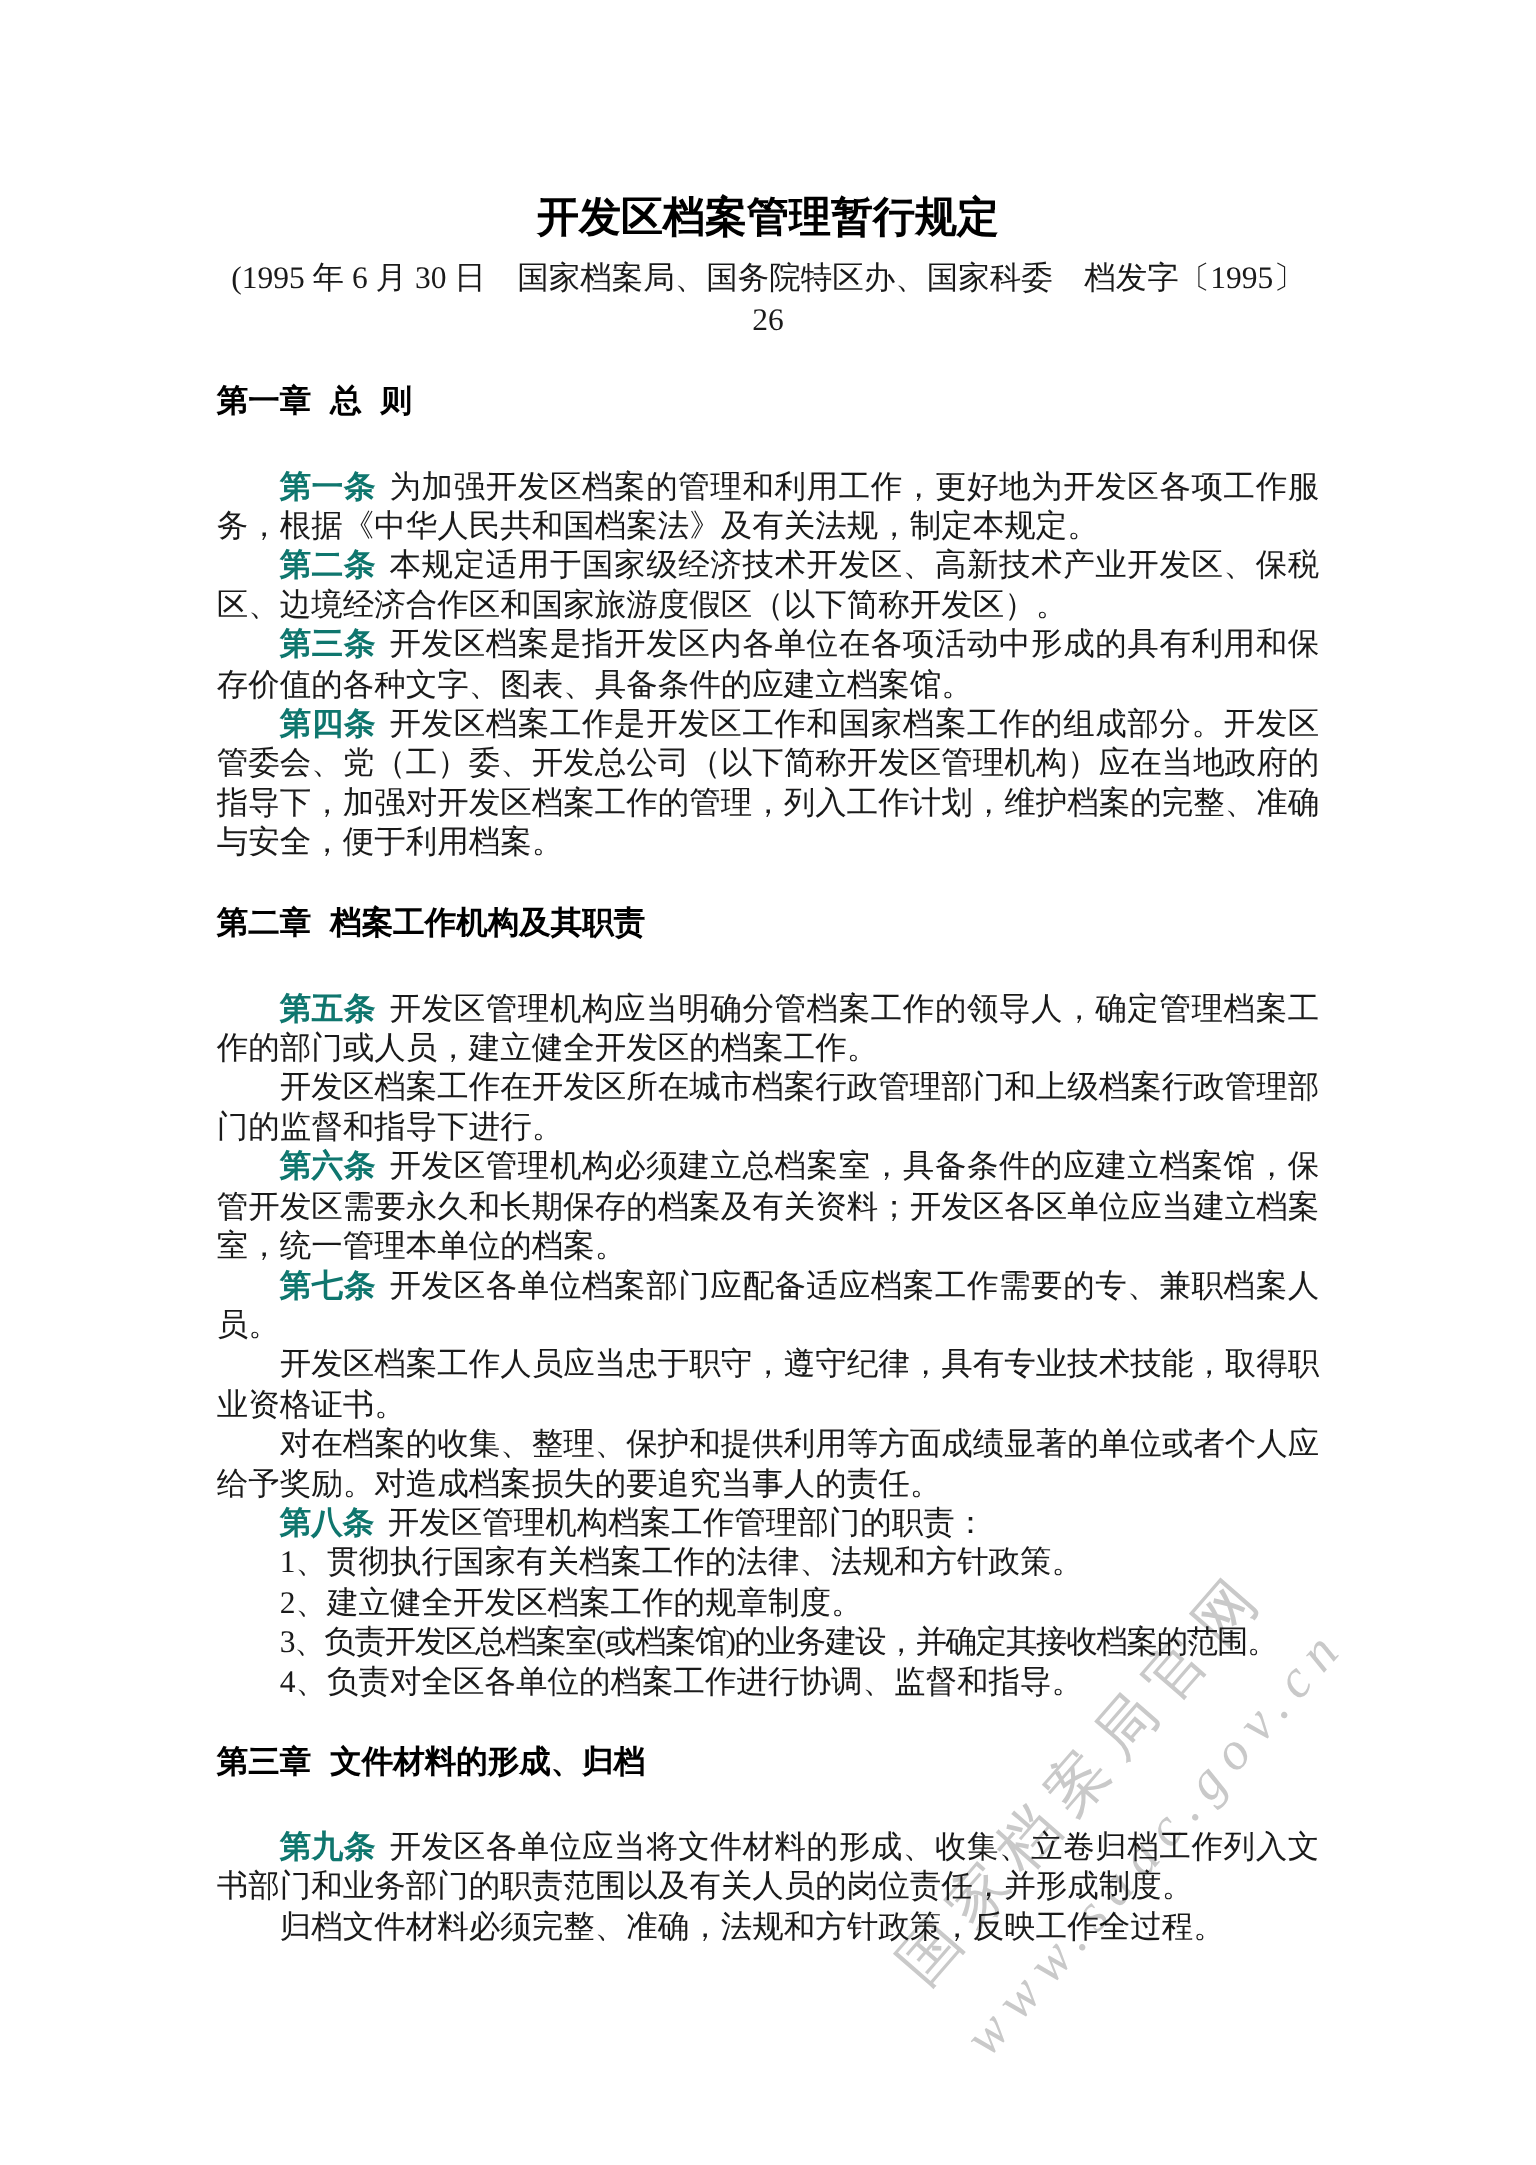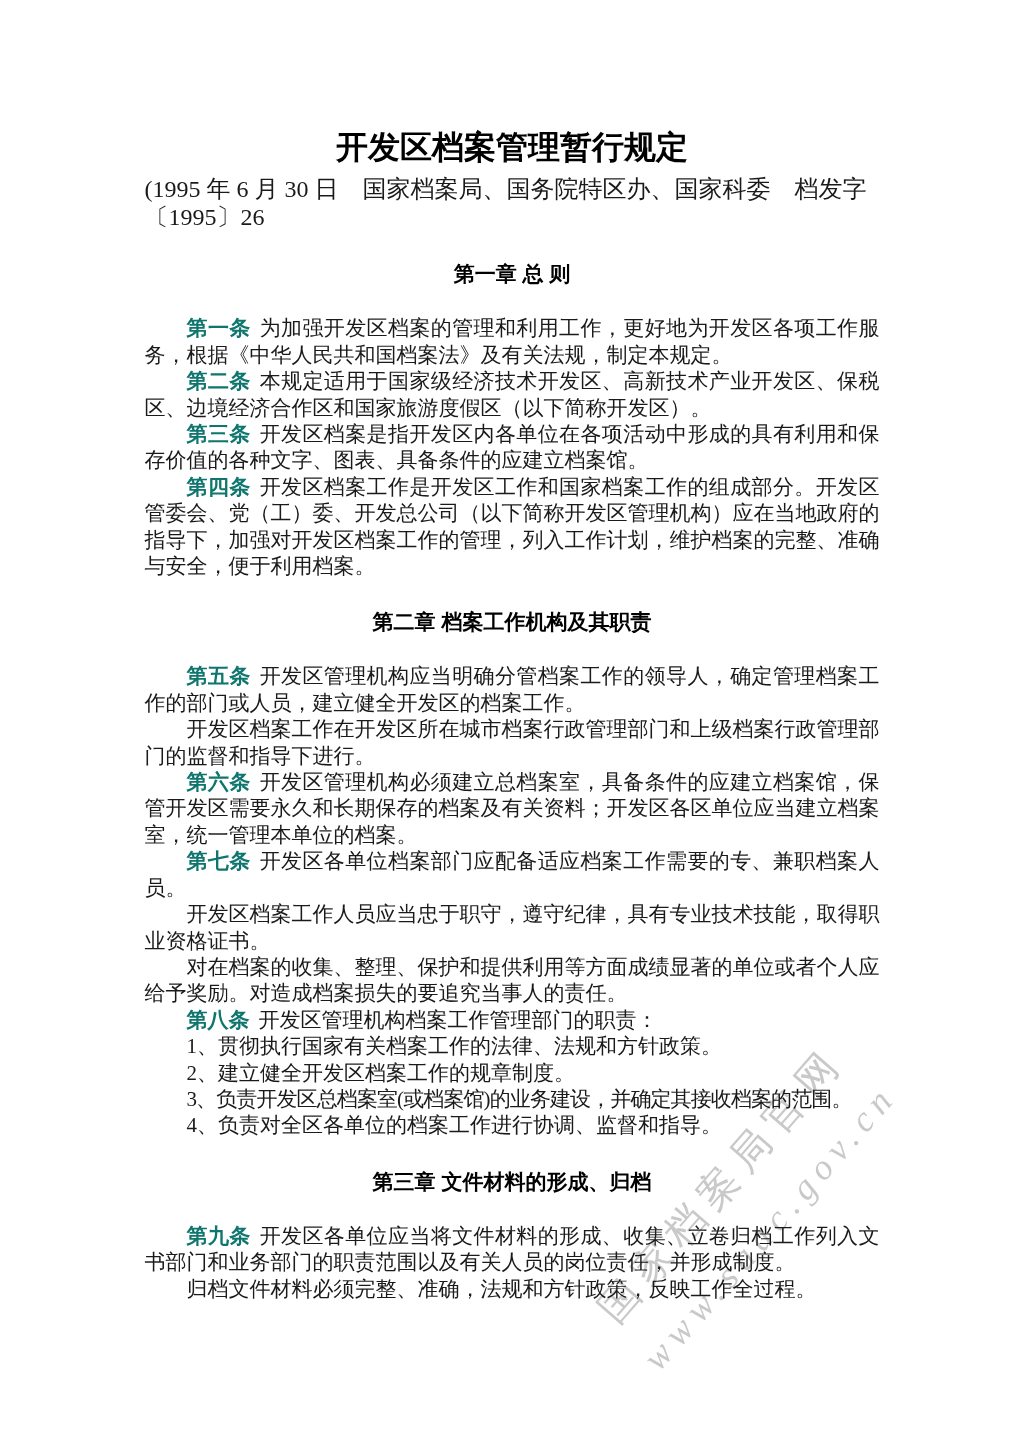--- a/index.html
+++ b/index.html
@@ -18,37 +18,38 @@
     position: relative;
     z-index: 1;
     width: 735px;
     margin: 0 auto;
     padding-top: 128px;
   }
   .doc-title {
     margin: 0;
     font-family: "Liberation Sans", "DejaVu Sans", sans-serif;
     font-weight: bold;
-    font-size: 32px;
+    font-size: 28px;
     line-height: 1.2;
     text-align: center;
     color: #000;
   }
   .issuance {
     margin-top: 9px;
-    font-size: 24px;
+    font-size: 21px;
     line-height: 28px;
+    text-align: center;
   }
   .chapter-heading {
     margin: 30px 0 28px 0;
-    font-family: Liberation Sans, sans-serif;
+    font-family: Liberation Mono, monospace;
     font-weight: bold;
     font-size: 21px;
     line-height: 26px;
-    text-align: center;
+    text-align: left;
     color: #000;
   }
   .para {
     margin: 0;
     font-size: 21px;
     line-height: 26.4px;
     text-align: justify;
     text-indent: 2em;
   }
   .art-no {

